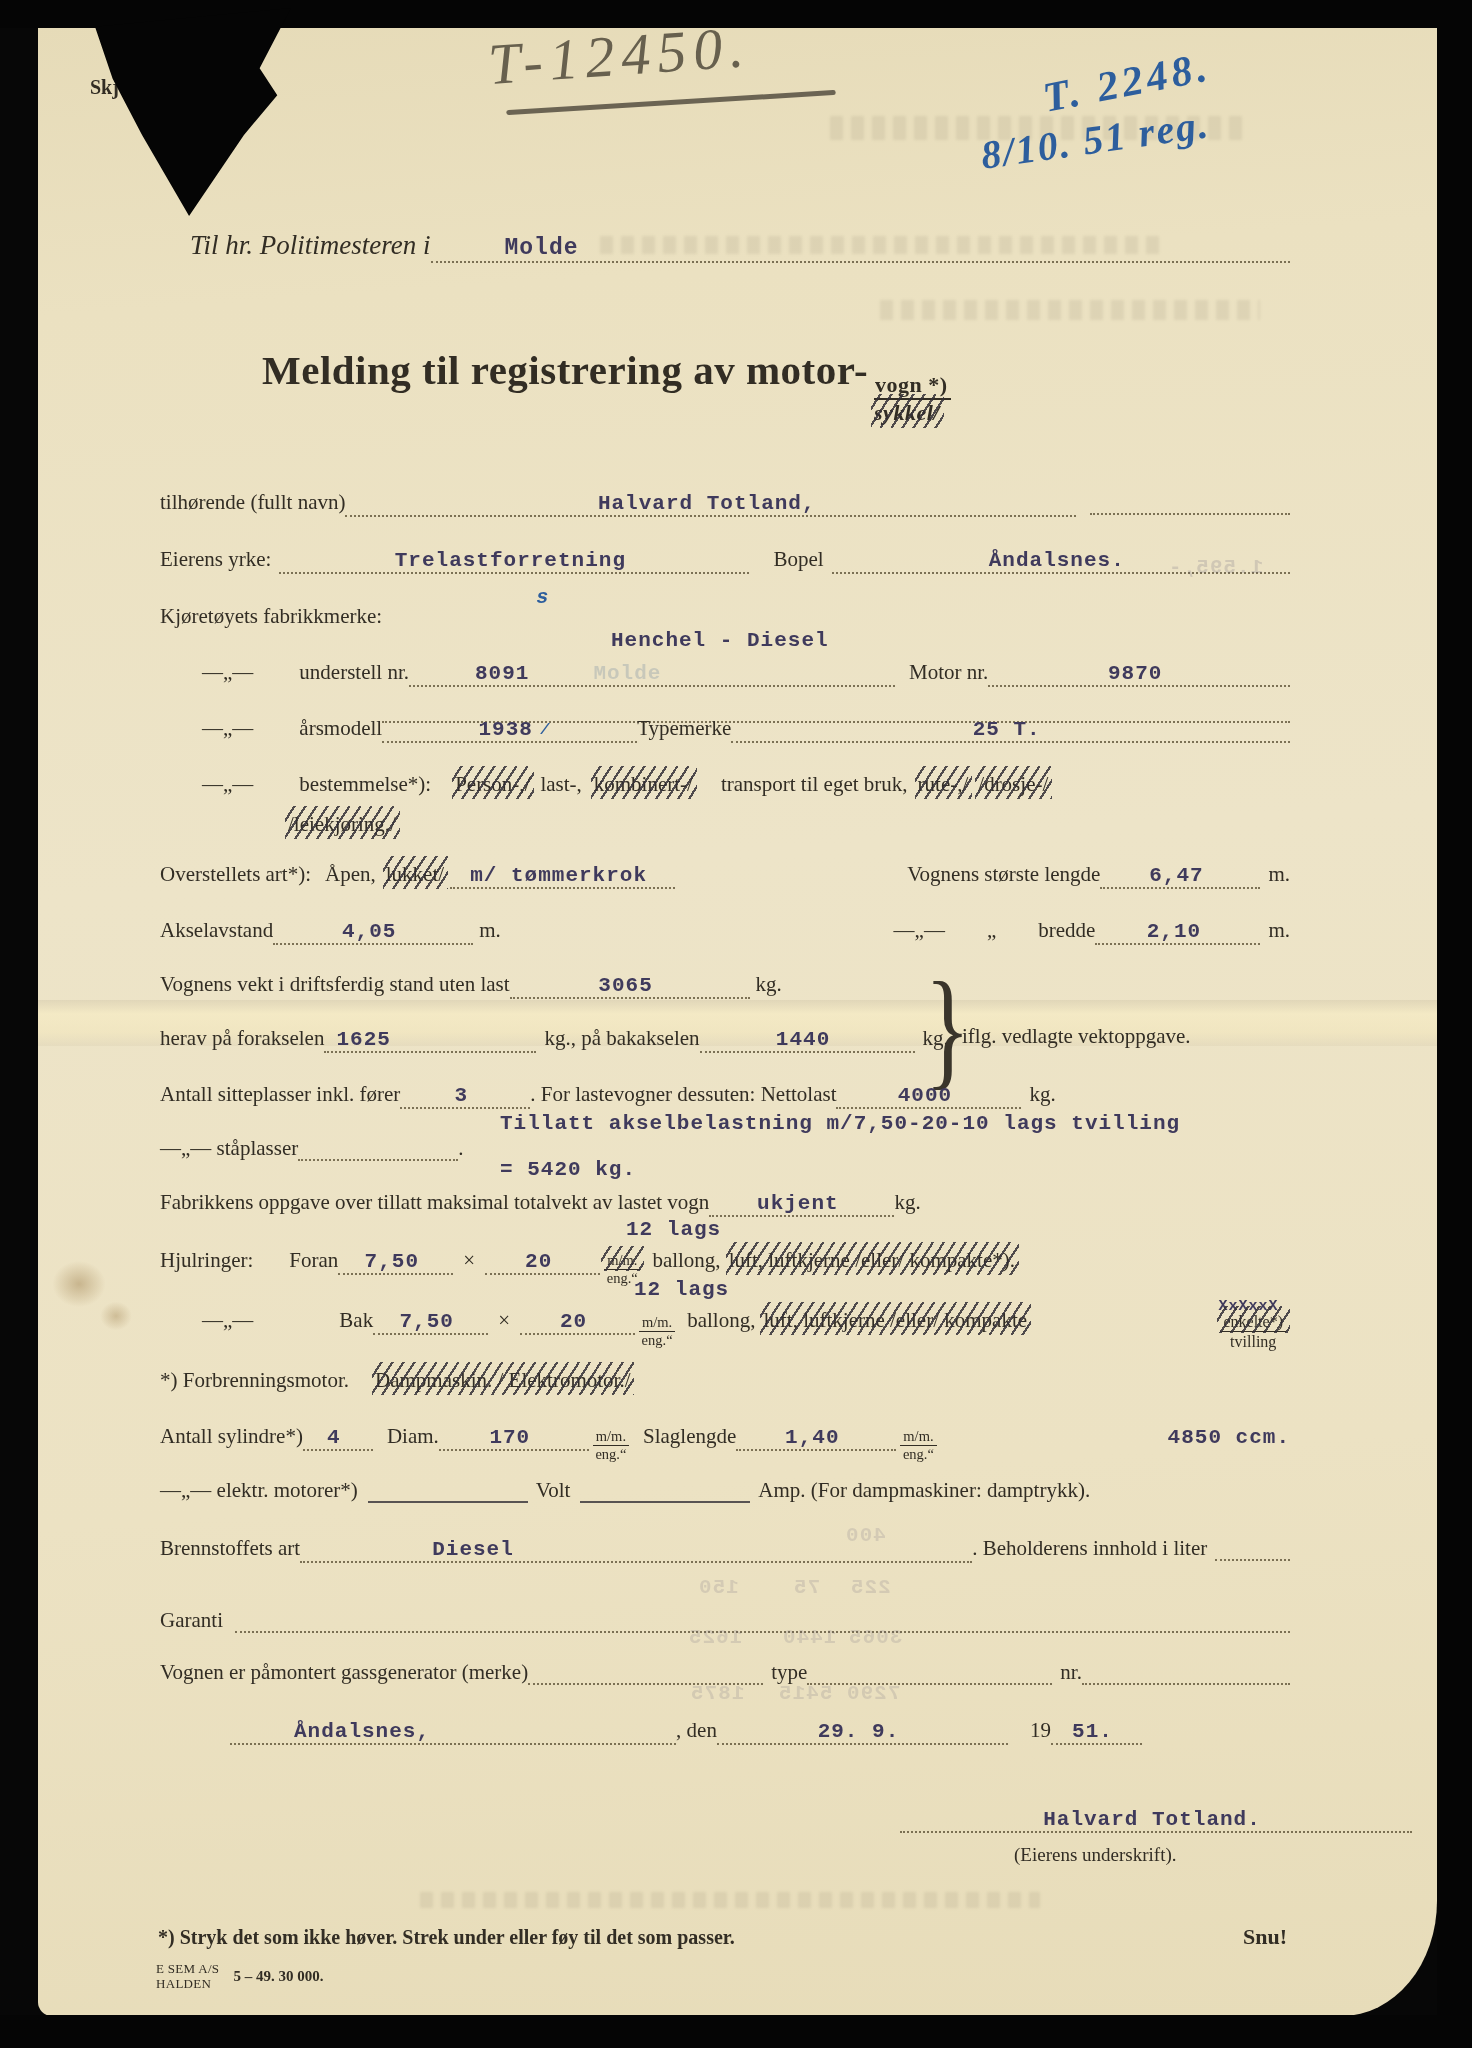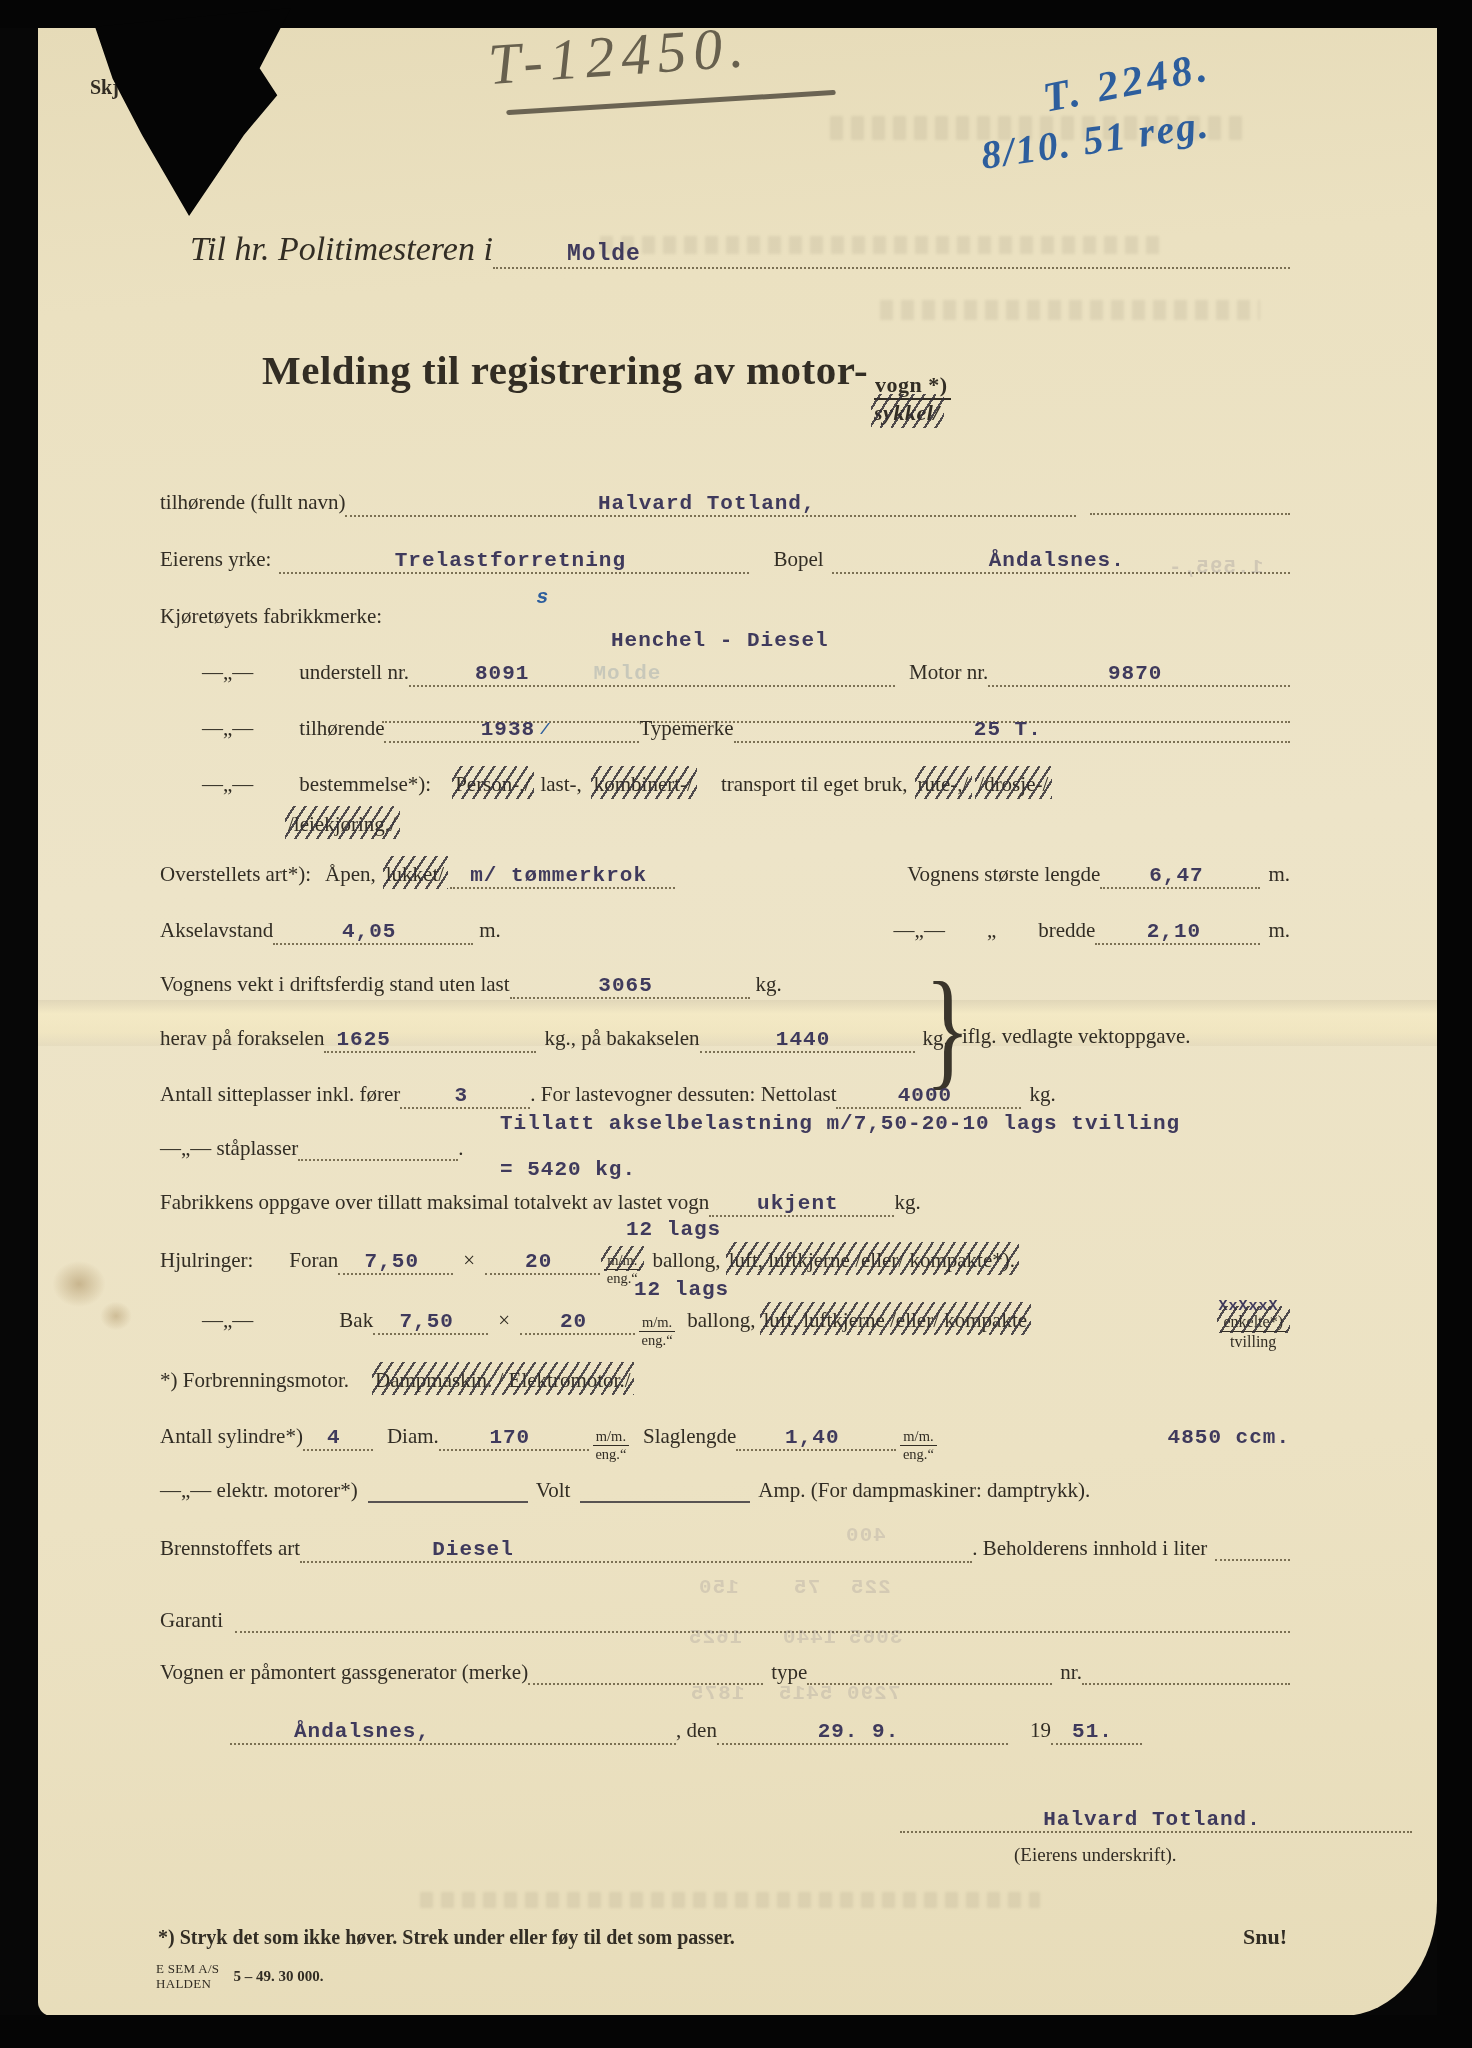--- a/index.html
+++ b/index.html
@@ -63,21 +63,21 @@
 
   <div class="abs p" style="left:90px;top:76px;font-size:20px;font-weight:bold;">Skjema nr. 221.</div>
 
   <div class="pencil" style="left:488px;top:22px;font-size:58px;letter-spacing:7px;transform:rotate(-4deg);">T-12450.</div>
   <div class="abs" style="left:506px;top:100px;width:330px;height:5px;background:#6b6453;transform:rotate(-3.5deg);border-radius:3px;"></div>
 
   <div class="abs ink" style="left:1042px;top:58px;font-size:42px;font-weight:bold;letter-spacing:4px;transform:rotate(-11deg);">T. 2248.</div>
   <div class="abs ink" style="left:980px;top:116px;font-size:40px;font-weight:bold;letter-spacing:2px;transform:rotate(-8deg);">8/10. 51 reg.</div>
 
   <div class="line" style="left:190px;top:230px;">
-    <span class="p" style="font-style:italic;font-size:34px;">Til hr. Politimesteren i</span>
+    <span class="p" style="font-style:italic;font-size:27px;">Til hr. Politimesteren i</span>
     <span class="slot" style="flex:1;text-align:left;padding-left:74px;">
       <span class="t" style="font-size:23px;">Molde</span>
     </span>
   </div>
 
   <div class="title">
     <span>Melding til registrering av motor-</span>
     <span class="tfrac">
       <span class="ftop">vogn *)</span>
       <span class="struck" style="font-style:italic;">sykkel/</span>
@@ -123,21 +123,21 @@
       <span class="t" style="opacity:.22;color:#4b6a94;margin-left:60px;">Molde</span>
     </span>
     <span class="p" style="margin-left:14px;">Motor nr.</span>
     <span class="slot" style="flex:1;">
       <span class="t">9870</span>
     </span>
   </div>
 
   <div class="line" style="top:716px;">
     <span class="p" style="margin-left:42px;">—„—</span>
-    <span class="p" style="margin-left:46px;">tilhørende</span>
+    <span class="p" style="margin-left:46px;">årsmodell</span>
     <span class="slot" style="width:255px;">
       <span class="t">1938</span>
     </span>
     <span class="p" style="margin-left:0;">Typemerke</span>
     <span class="slot" style="flex:1;">
       <span class="t">25 T.</span>
     </span>
   </div>
 
   <div class="line" style="top:772px;">

